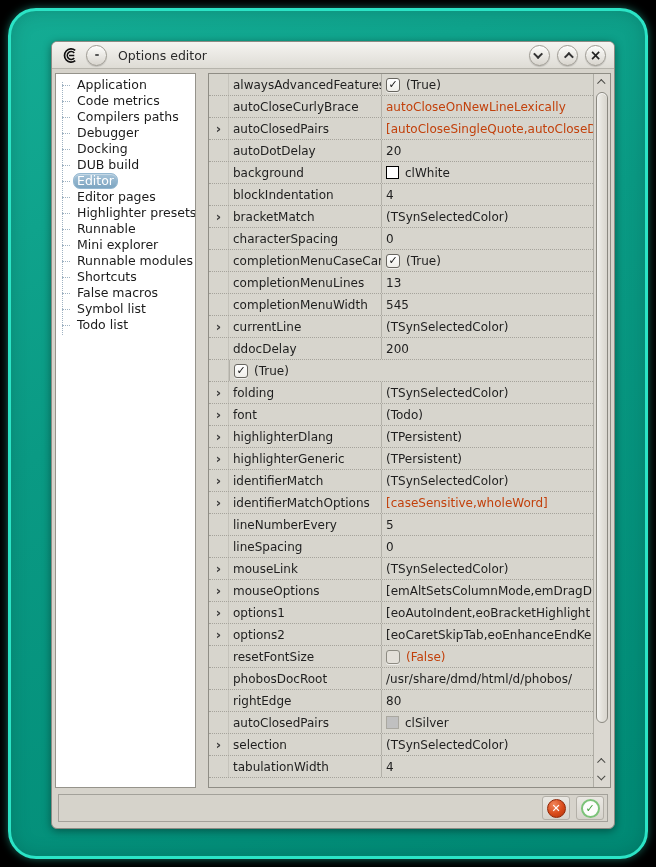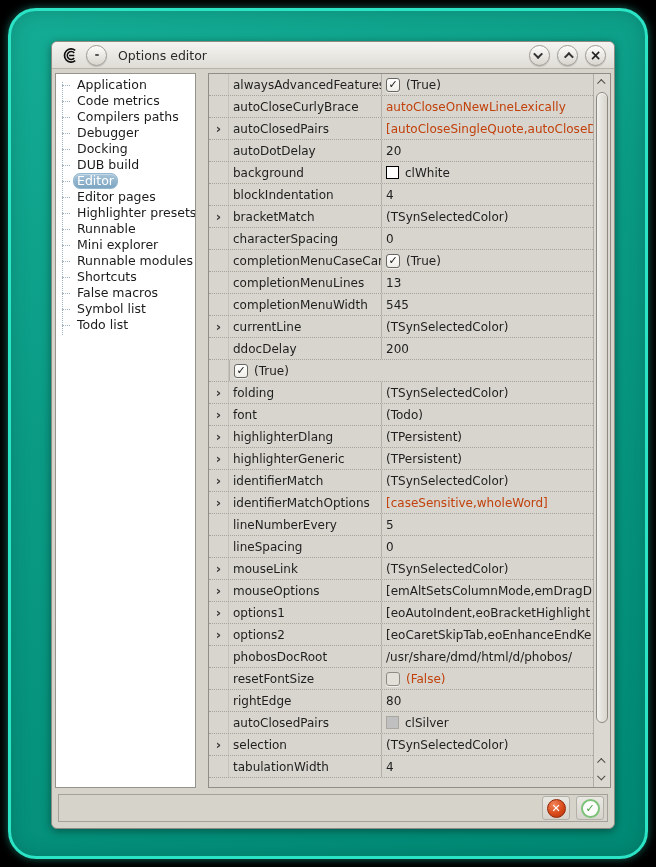--- a/index.html
+++ b/index.html
@@ -414,31 +414,31 @@
                 <span class="pcell-arrow">
                   <span class="expand-glyph">›</span>
                 </span>
                 <span class="pcell-name">options2</span>
                 <span class="pcell-value">
                   <span>[eoCaretSkipTab,eoEnhanceEndKe</span>
                 </span>
               </div>
               <div class="prow">
                 <span class="pcell-arrow"></span>
-                <span class="pcell-name">phobosDocRoot</span>
-                <span class="pcell-value">
-                  <span>/usr/share/dmd/html/d/phobos/</span>
-                </span>
-              </div>
-              <div class="prow">
-                <span class="pcell-arrow"></span>
                 <span class="pcell-name">resetFontSize</span>
                 <span class="pcell-value">
                   <span class="checkbox unchecked"></span>
                   <span class="green">(False)</span>
+                </span>
+              </div>
+              <div class="prow">
+                <span class="pcell-arrow"></span>
+                <span class="pcell-name">phobosDocRoot</span>
+                <span class="pcell-value">
+                  <span>/usr/share/dmd/html/d/phobos/</span>
                 </span>
               </div>
               <div class="prow">
                 <span class="pcell-arrow"></span>
                 <span class="pcell-name">rightEdge</span>
                 <span class="pcell-value">
                   <span>80</span>
                 </span>
               </div>
               <div class="prow">

